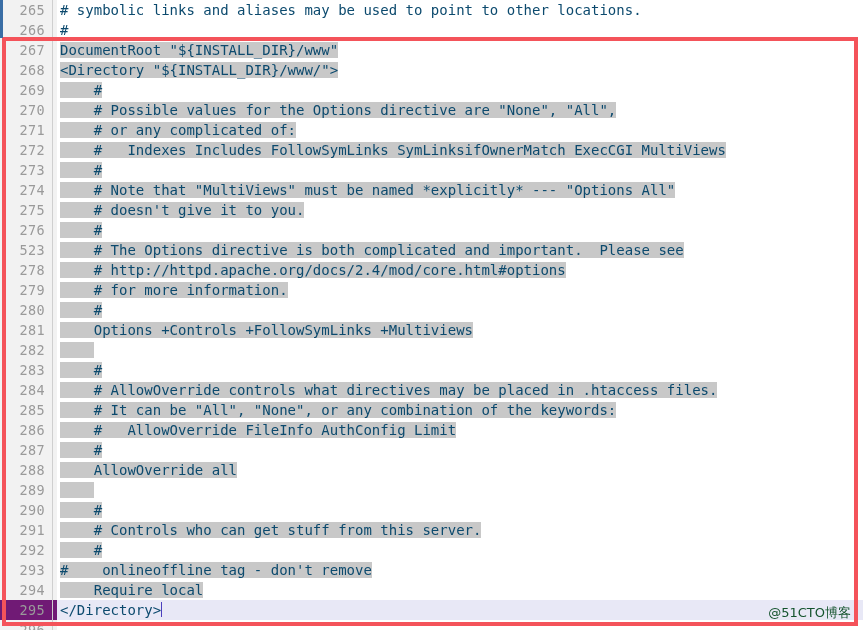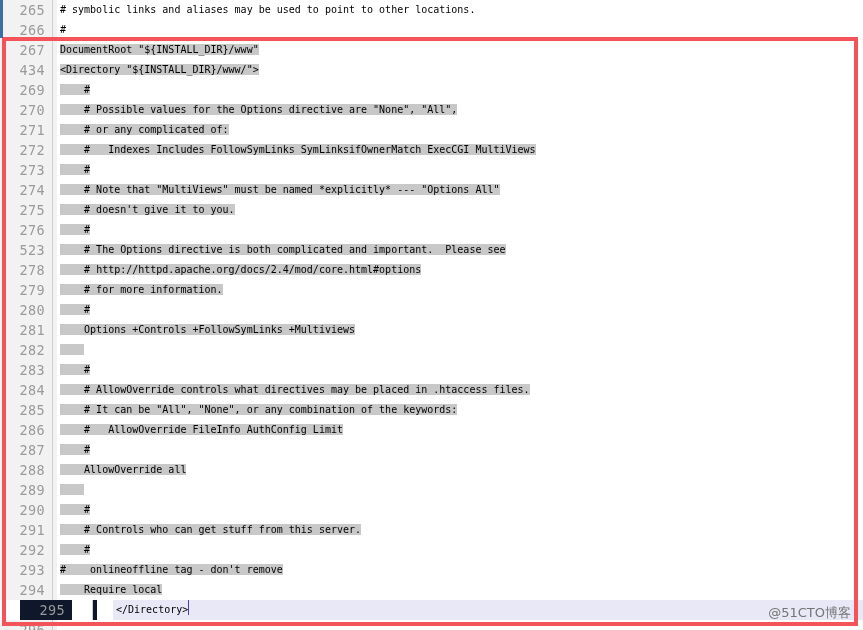--- a/index.html
+++ b/index.html
@@ -68,41 +68,39 @@
     flex: 0 0 5px;
     background: #f2f2f2;
     border-left: 1px solid #cfcfcf;
     box-sizing: border-box;
   }
 
   .content {
     flex: 1 1 auto;
     position: relative;
     padding-left: 3px;
-    color: #000000;
-    font-size: 10px;
+    color: #0c4a6e;
+    font-size: 14px;
     line-height: 20px;
     white-space: pre;
     overflow: hidden;
   }
 
   
   .content .sel {
     background: #c8c8c8;
   }
 
   
   .line.current .content {
     background: #e8e8f6;
-    margin-left: 16px;
   }
   .line.current .gutter,
   .line.current .gutter-sep {
-    background: #0f172a;
-    margin-left: 20px;
+    background: #701a75;
   }
 
   .link {
   }
 
   .caret {
     display: inline-block;
     width: 1px;
     height: 15px;
     background: #4b3fbe;
@@ -122,39 +120,39 @@
     pointer-events: none;
     z-index: 5;
   }
 
   .watermark {
     position: absolute;
     right: 12px;
     bottom: 8px;
     font-family: "DejaVu Sans", "Liberation Sans", sans-serif;
     font-size: 13px;
-    color: #737373;
+    color: #14532d;
     z-index: 7;
     user-select: none;
     white-space: nowrap;
   }
 </style>
 </head>
 <body>
 
 <div id="editor">
 
   <div class="left-accent"></div>
 
   <div class="code-surface">
     <div id="lines-host">
         <div class="line"><div class="gutter">265</div><div class="gutter-sep"></div><div class="content"># symbolic links and aliases may be used to point to other locations.</div></div>
         <div class="line"><div class="gutter">266</div><div class="gutter-sep"></div><div class="content">#</div></div>
         <div class="line"><div class="gutter">267</div><div class="gutter-sep"></div><div class="content"><span class="sel">DocumentRoot "${INSTALL_DIR}/www"</span></div></div>
-        <div class="line"><div class="gutter">434</div><div class="gutter-sep"></div><div class="content"><span class="sel">&lt;Directory "${INSTALL_DIR}/www/"&gt;</span></div></div>
+        <div class="line"><div class="gutter">268</div><div class="gutter-sep"></div><div class="content"><span class="sel">&lt;Directory "${INSTALL_DIR}/www/"&gt;</span></div></div>
         <div class="line"><div class="gutter">269</div><div class="gutter-sep"></div><div class="content"><span class="sel">    #</span></div></div>
         <div class="line"><div class="gutter">270</div><div class="gutter-sep"></div><div class="content"><span class="sel">    # Possible values for the Options directive are "None", "All",</span></div></div>
         <div class="line"><div class="gutter">271</div><div class="gutter-sep"></div><div class="content"><span class="sel">    # or any complicated of:</span></div></div>
         <div class="line"><div class="gutter">272</div><div class="gutter-sep"></div><div class="content"><span class="sel">    #   Indexes Includes FollowSymLinks SymLinksifOwnerMatch ExecCGI MultiViews</span></div></div>
         <div class="line"><div class="gutter">273</div><div class="gutter-sep"></div><div class="content"><span class="sel">    #</span></div></div>
         <div class="line"><div class="gutter">274</div><div class="gutter-sep"></div><div class="content"><span class="sel">    # Note that "MultiViews" must be named *explicitly* --- "Options All"</span></div></div>
         <div class="line"><div class="gutter">275</div><div class="gutter-sep"></div><div class="content"><span class="sel">    # doesn't give it to you.</span></div></div>
         <div class="line"><div class="gutter">276</div><div class="gutter-sep"></div><div class="content"><span class="sel">    #</span></div></div>
         <div class="line"><div class="gutter">523</div><div class="gutter-sep"></div><div class="content"><span class="sel">    # The Options directive is both complicated and important.  Please see</span></div></div>
         <div class="line"><div class="gutter">278</div><div class="gutter-sep"></div><div class="content"><span class="sel">    # <span class="link">http://httpd.apache.org/docs/2.4/mod/core.html#options</span></span></div></div>

